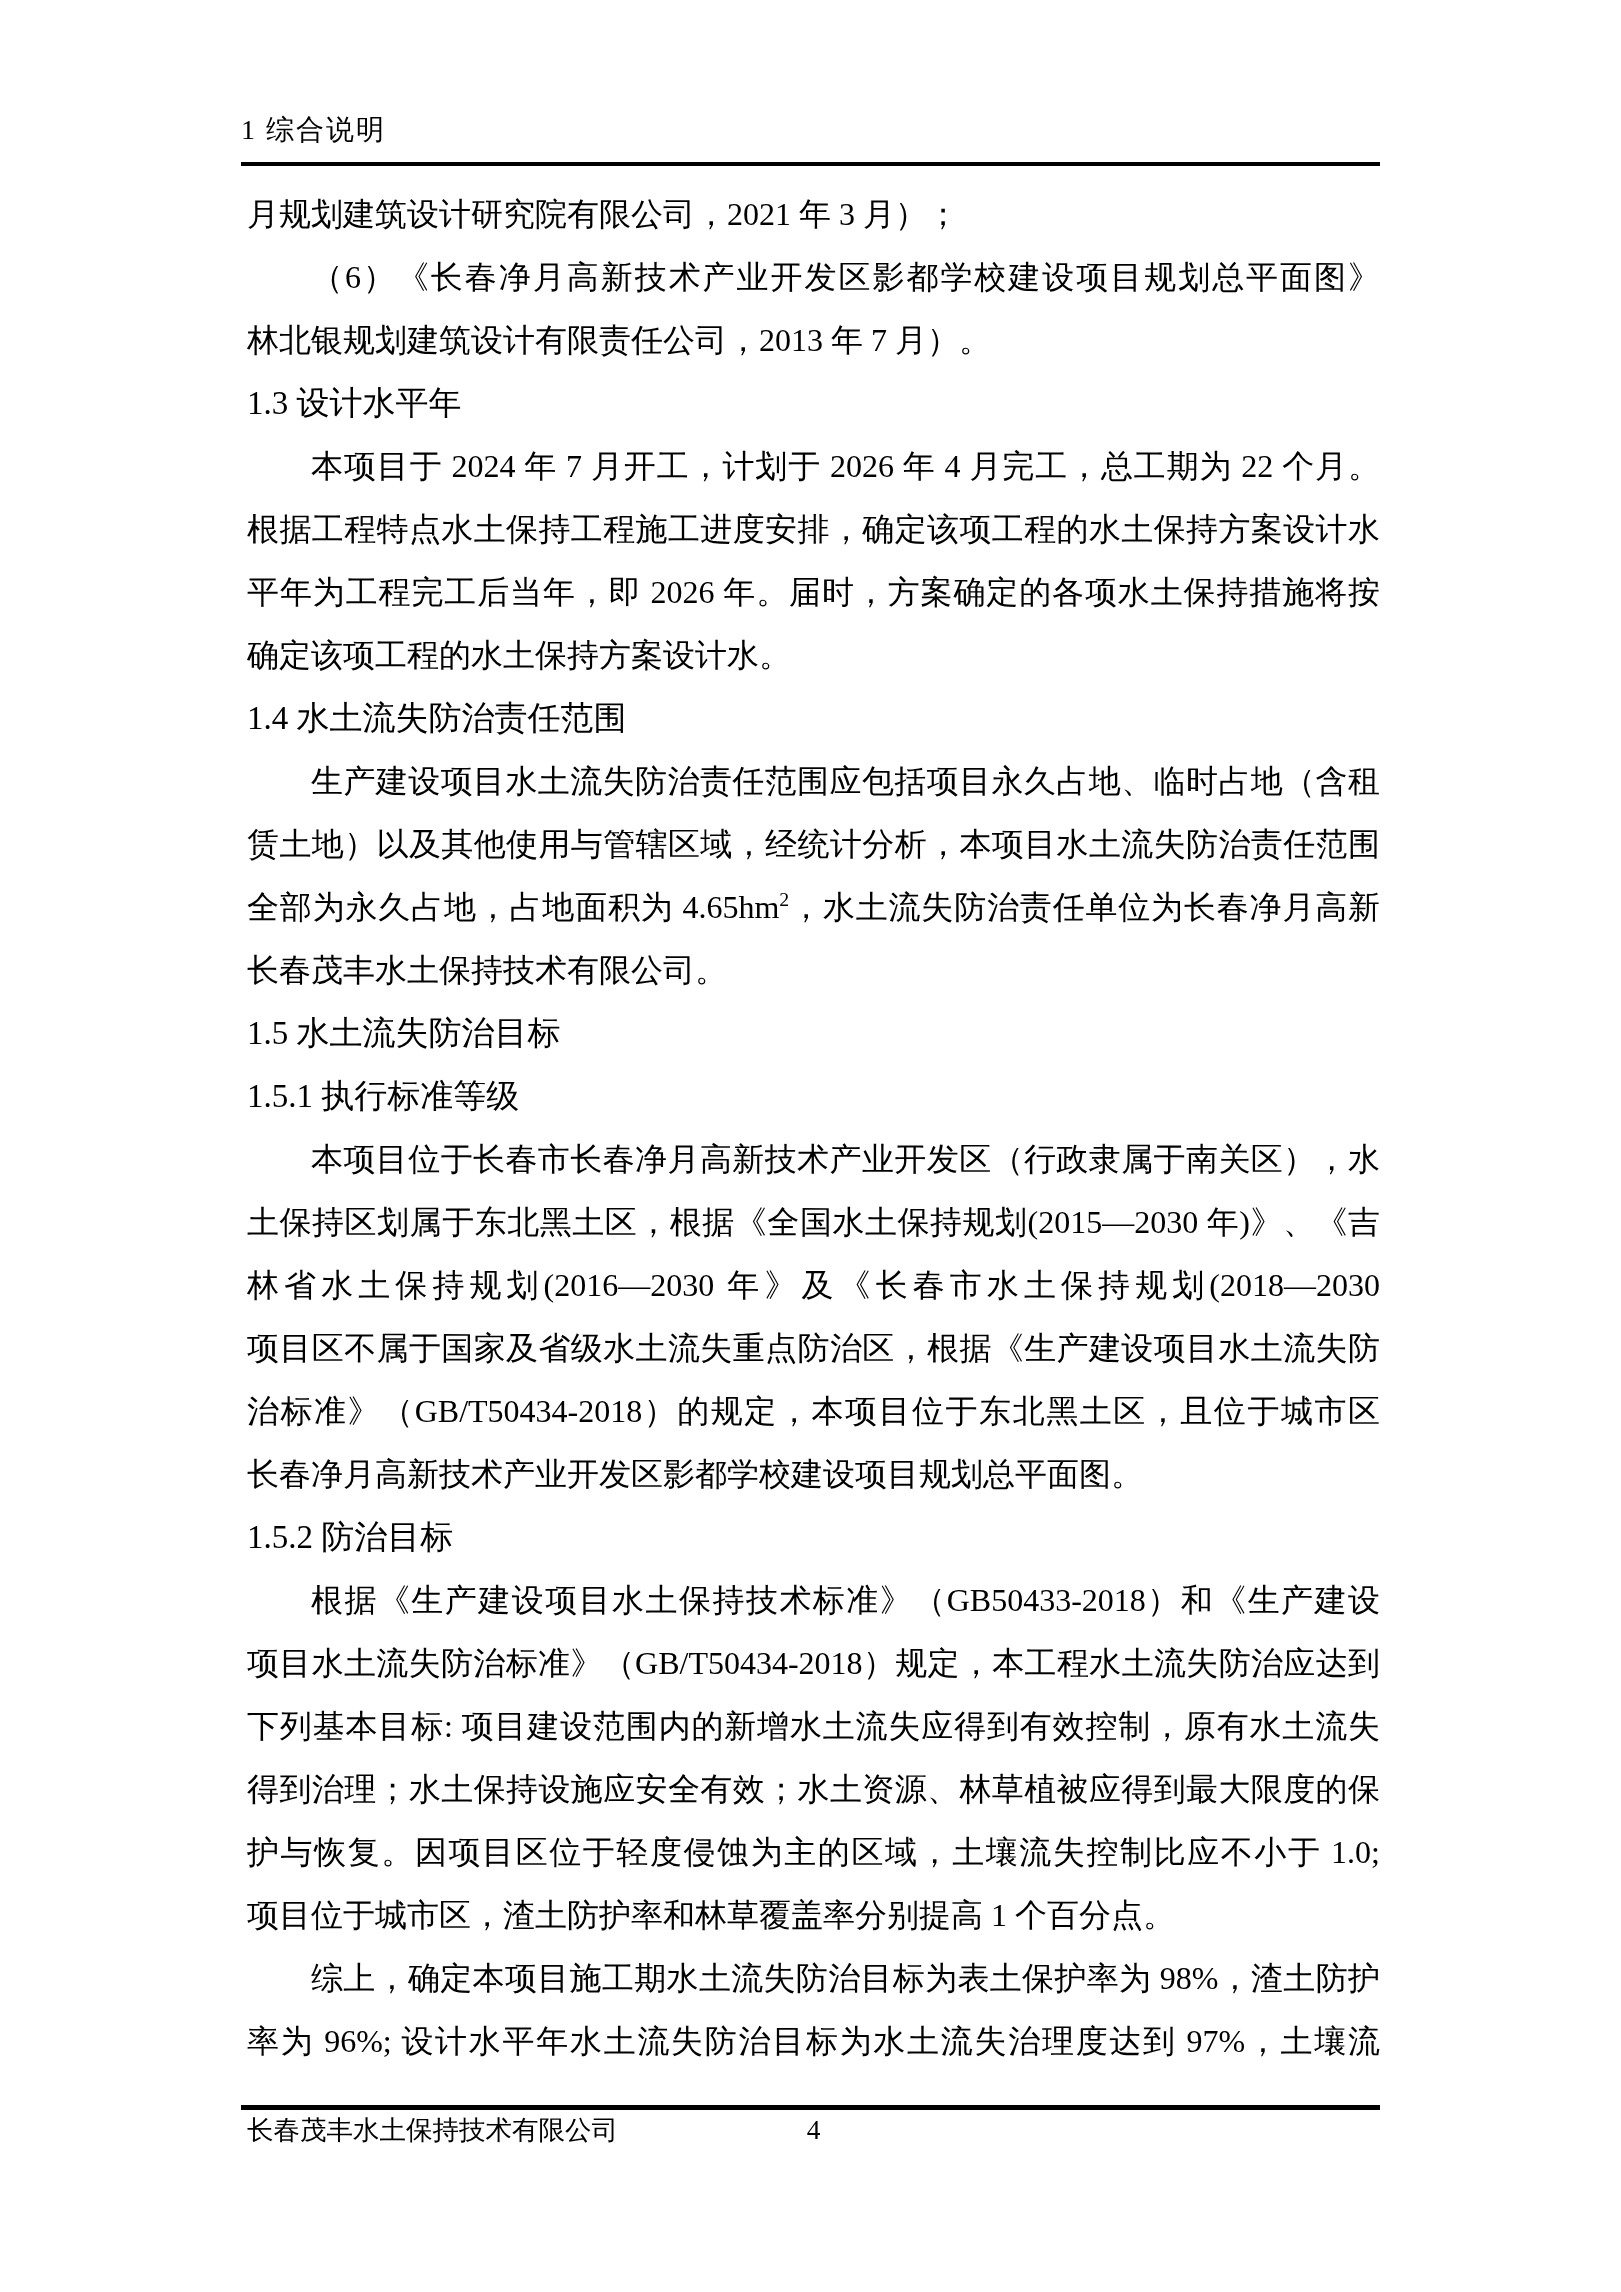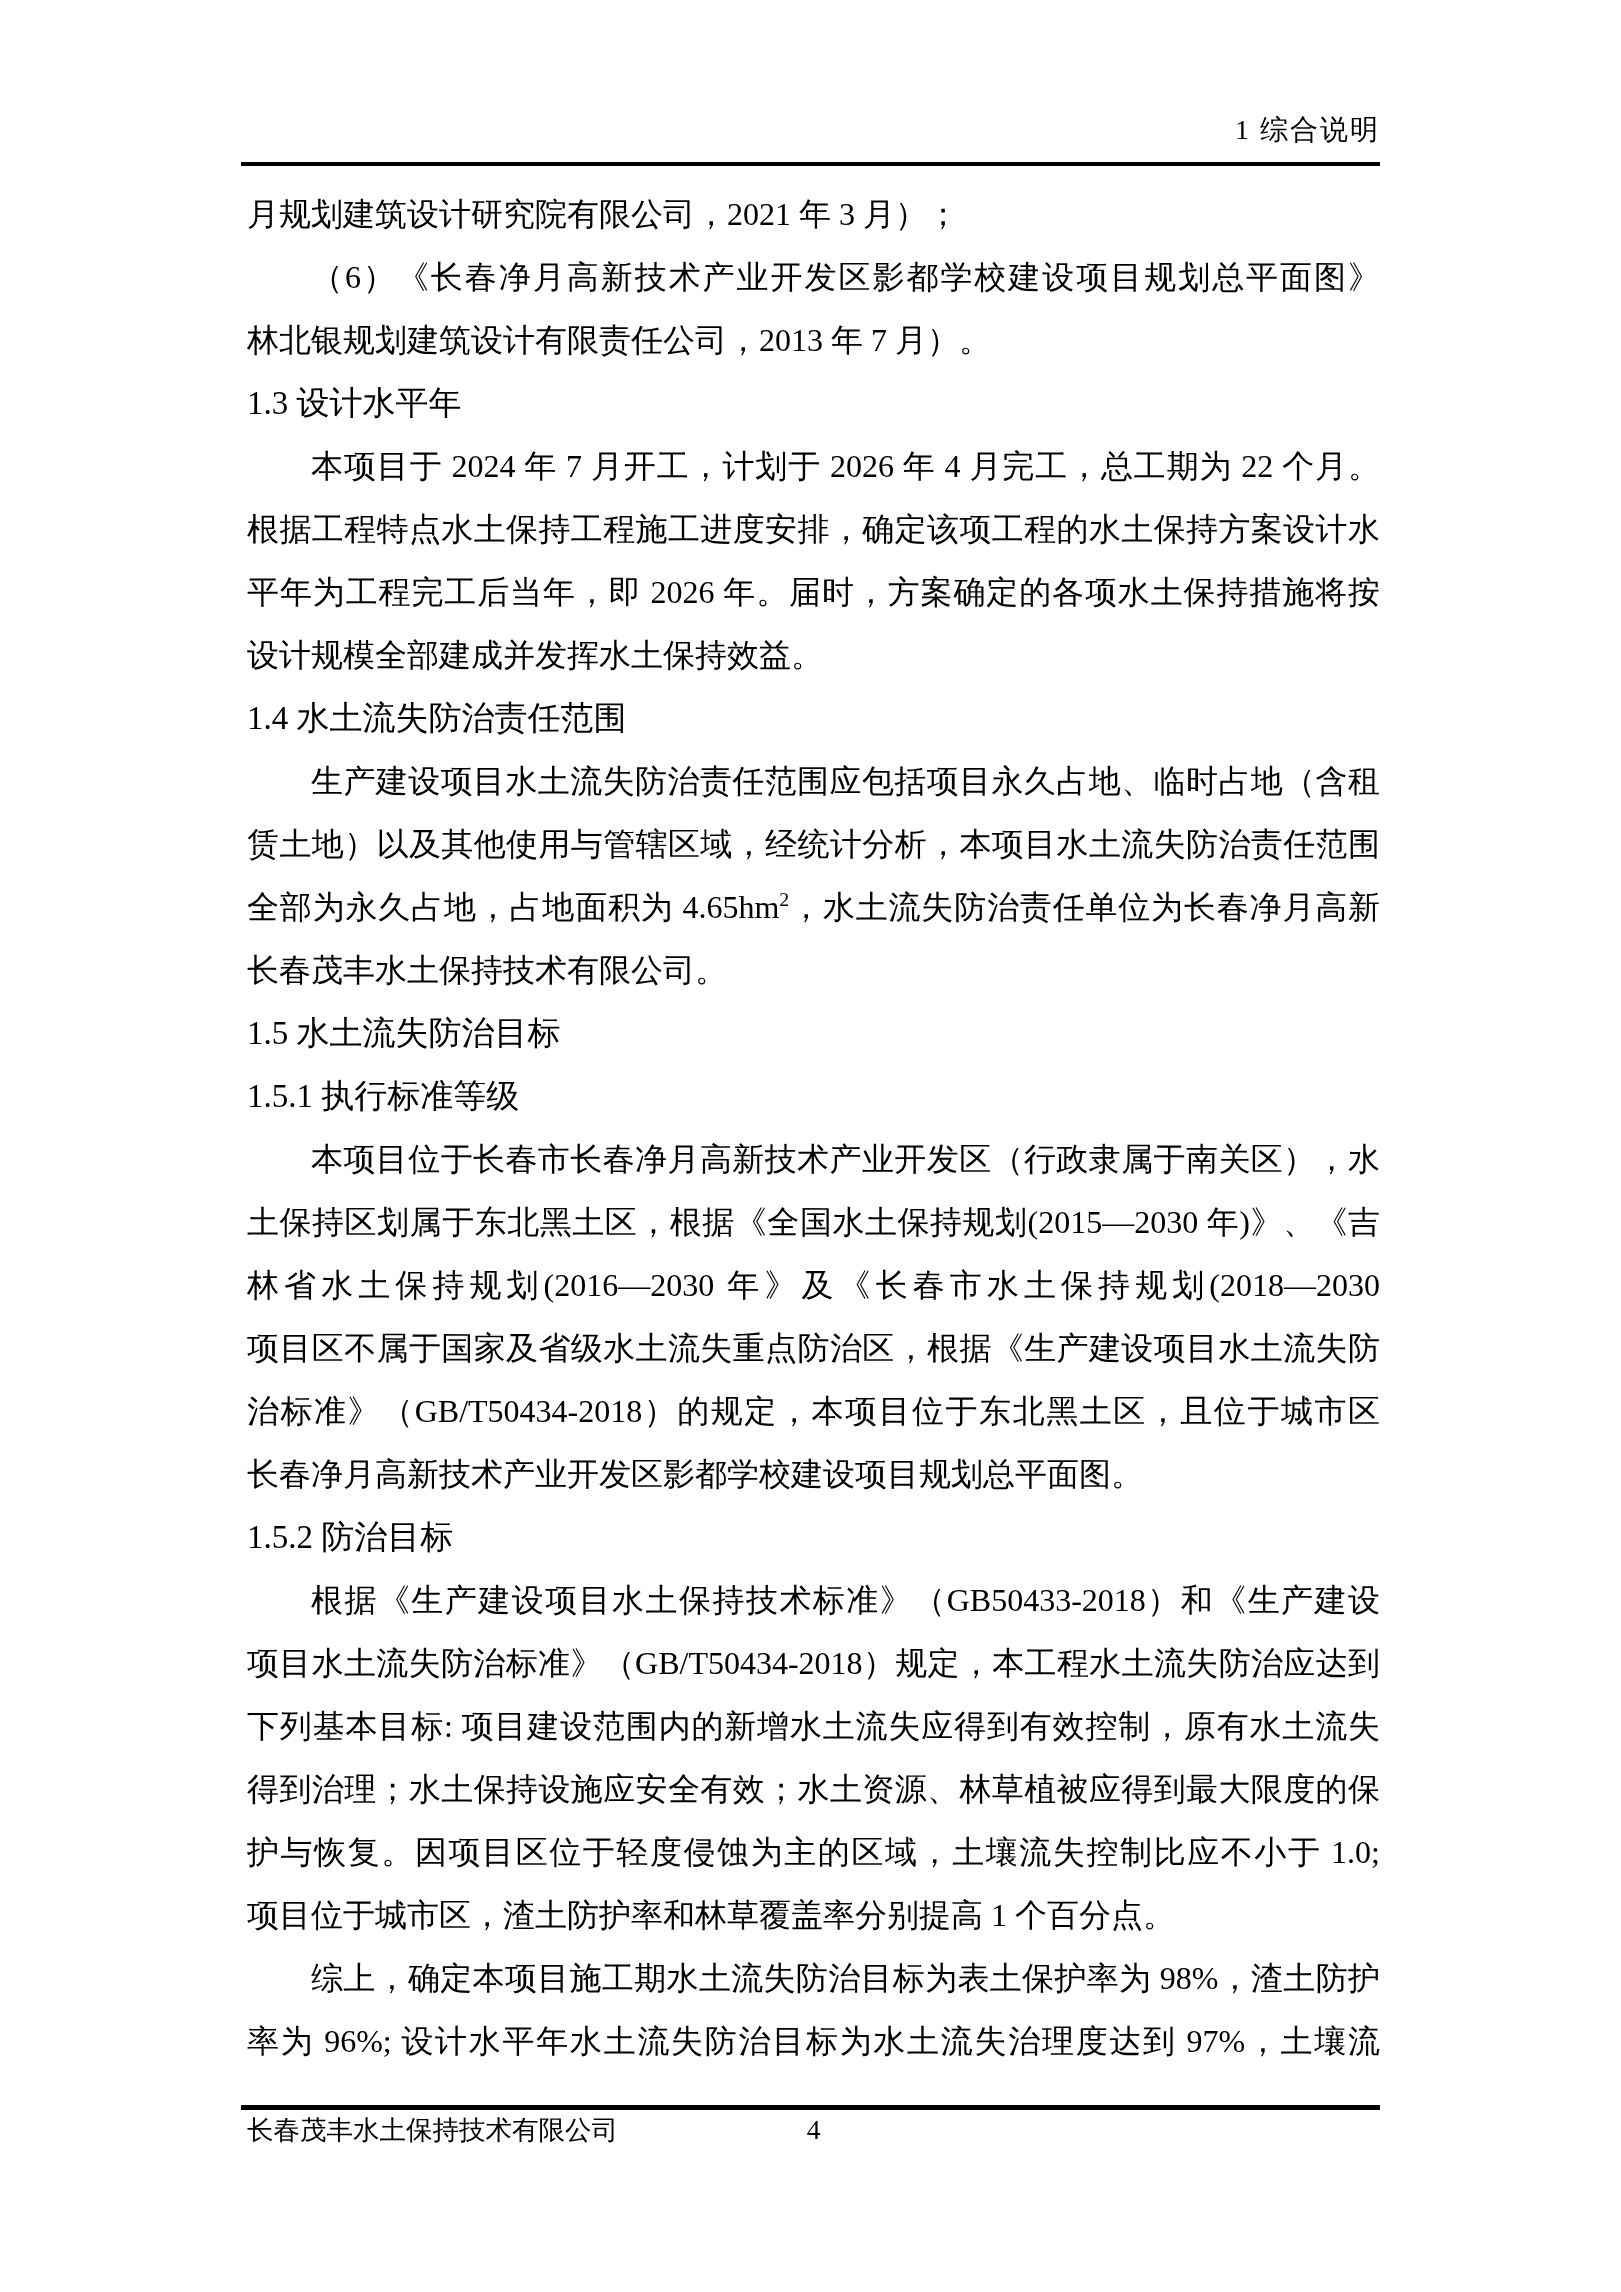--- a/index.html
+++ b/index.html
@@ -9,21 +9,21 @@
     height: 2293px;
     background: #ffffff;
     color: #000000;
     font-family: "Liberation Serif", "DejaVu Serif", serif;
     overflow: hidden;
   }
   .header-title {
     position: absolute;
     top: 103px; left: 241px; width: 1139px;
     height: 53px; line-height: 53px;
-    text-align: right;
+    text-align: left;
     font-size: 28px;
     letter-spacing: 2px;
   }
   .header-rule {
     position: absolute;
     top: 162px; left: 241px; width: 1139px; height: 3.9px;
     background: #000000;
   }
   .content {
     position: absolute;
@@ -77,21 +77,21 @@
   <div class="header-rule"></div>
 
   <div class="content">
     <div class="ln">月规划建筑设计研究院有限公司，2021 年 3 月）；</div>
     <div class="ln fill first">（6）《长春净月高新技术产业开发区影都学校建设项目规划总平面图》（吉</div>
     <div class="ln">林北银规划建筑设计有限责任公司，2013 年 7 月）。</div>
     <div class="ln h2">1.3 设计水平年</div>
     <div class="ln fill first">本项目于 2024 年 7 月开工，计划于 2026 年 4 月完工，总工期为 22 个月。</div>
     <div class="ln fill">根据工程特点水土保持工程施工进度安排，确定该项工程的水土保持方案设计水</div>
     <div class="ln fill">平年为工程完工后当年，即 2026 年。届时，方案确定的各项水土保持措施将按</div>
-    <div class="ln">设计规模全部建成并发挥水土保持效益。</div>
+    <div class="ln">确定该项工程的水土保持方案设计水。</div>
     <div class="ln h2">1.4 水土流失防治责任范围</div>
     <div class="ln fill first">生产建设项目水土流失防治责任范围应包括项目永久占地、临时占地（含租</div>
     <div class="ln fill">赁土地）以及其他使用与管辖区域，经统计分析，本项目水土流失防治责任范围</div>
     <div class="ln fill"><span>全部为永久占地，占地面积为 4.65hm</span><sup class="sp">2</sup><span>，水土流失防治责任单位为长春净月高新</span></div>
     <div class="ln">长春茂丰水土保持技术有限公司。</div>
     <div class="ln h2">1.5 水土流失防治目标</div>
     <div class="ln h3">1.5.1 执行标准等级</div>
     <div class="ln fill first">本项目位于长春市长春净月高新技术产业开发区（行政隶属于南关区），水</div>
     <div class="ln fill">土保持区划属于东北黑土区，根据《全国水土保持规划(2015—2030 年)》、《吉</div>
     <div class="ln fill">林省水土保持规划(2016—2030 年》及《长春市水土保持规划(2018—2030 年)》，</div>

